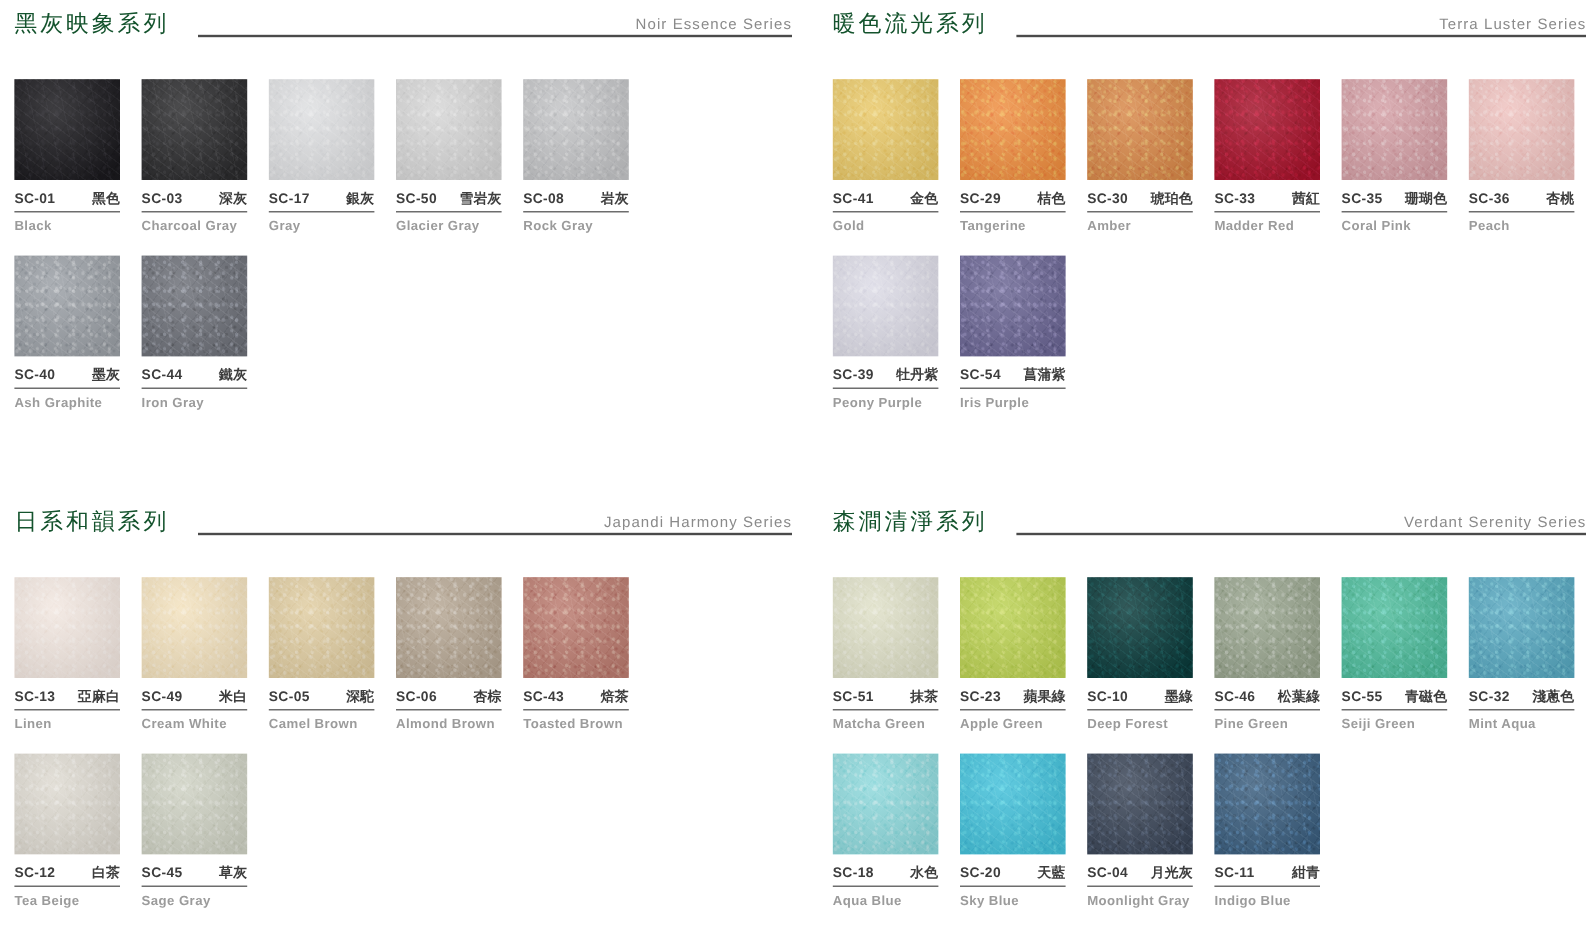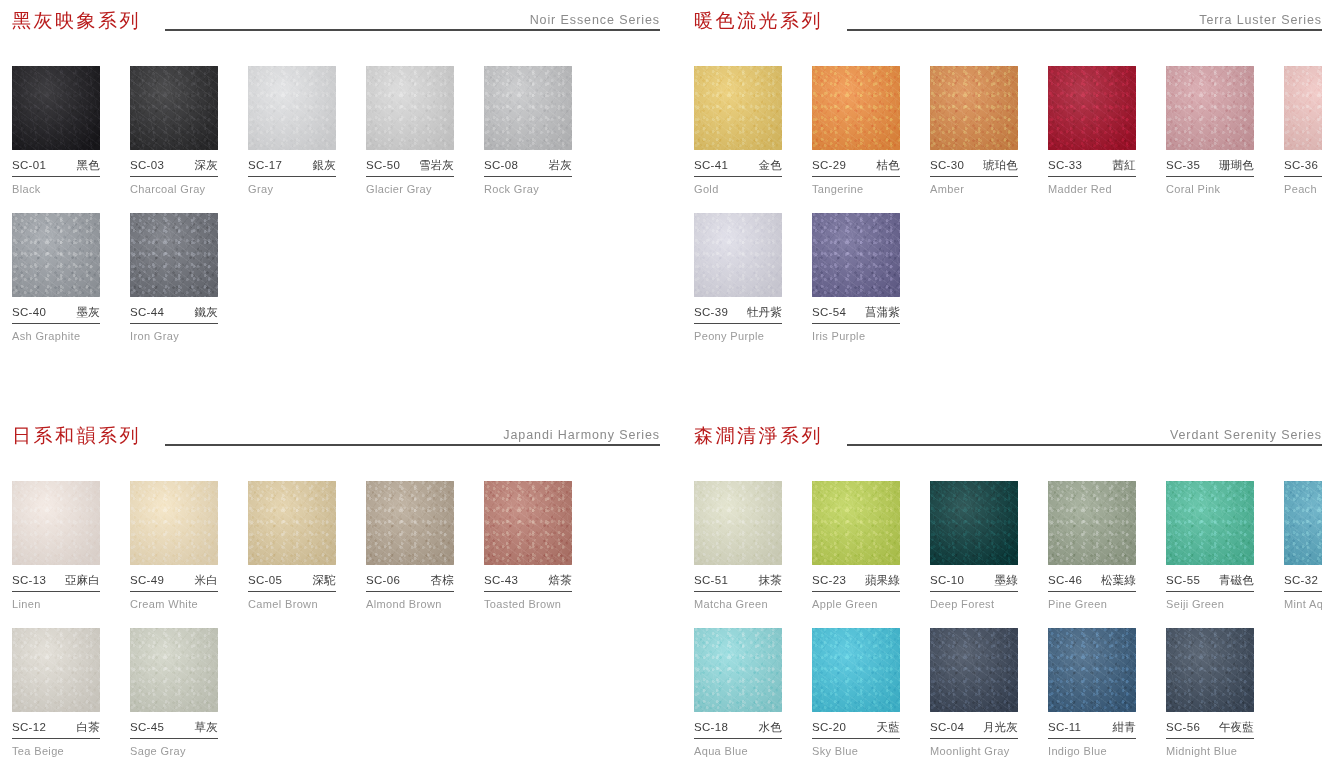--- a/index.html
+++ b/index.html
@@ -33,21 +33,21 @@
   
   .sec-head {
     display: flex;
     align-items: flex-end;
     height: 34px;
     position: relative;
   }
   .sec-title-cn {
     font-size: 19px;
     letter-spacing: 2.5px;
-    color: #b91c1c;
+    color: #14532d;
     white-space: nowrap;
     line-height: 22px;
     font-weight: 400;
     padding-bottom: 2px;
   }
   .sec-rule-wrap {
     flex: 1;
     position: relative;
     margin-left: 24px;
     height: 22px;
@@ -69,22 +69,23 @@
     color: #8a8a8a;
     white-space: nowrap;
     background: #fff;
     padding-left: 6px;
   }
 
   
   .rows { margin-top: 32px; }
   .row {
     display: flex;
-    gap: 30px;
+    gap: 18px;
     margin-bottom: 18px;
+    font-weight: bold;
   }
   .cell {
     width: 88px;
     flex: 0 0 88px;
   }
   .chip {
     width: 88px;
     height: 84px;
     position: relative;
     overflow: hidden;
@@ -591,28 +592,16 @@
               <div class="grain"></div>
               <div class="fibers"></div>
               <div class="vign"></div>
             </div>
             <div class="label-row">
               <span class="code">SC-11</span>
               <span class="name-cn">紺青</span>
             </div>
             <div class="name-en">Indigo Blue</div>
           </div>
-          <div class="cell">
-            <div class="chip" style="background-color: rgb(62, 75, 92);">
-              <div class="grain"></div>
-              <div class="fibers"></div>
-              <div class="vign"></div>
-            </div>
-            <div class="label-row">
-              <span class="code">SC-56</span>
-              <span class="name-cn">午夜藍</span>
-            </div>
-            <div class="name-en">Midnight Blue</div>
-          </div>
         </div>
       </div>
     </div>
   </div>
 
 </body></html>

